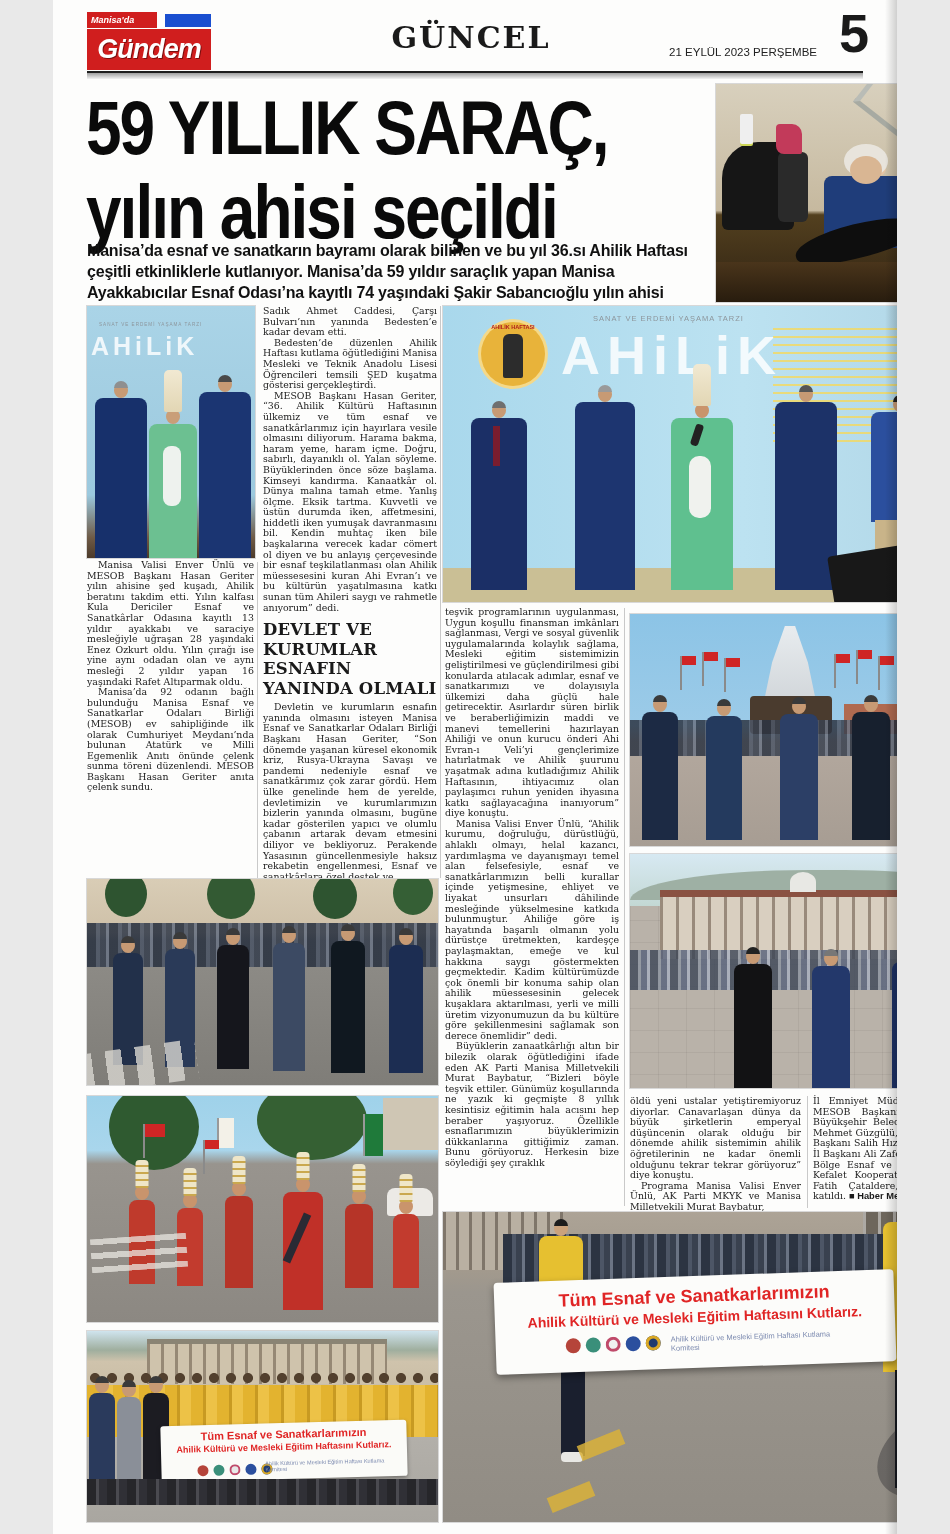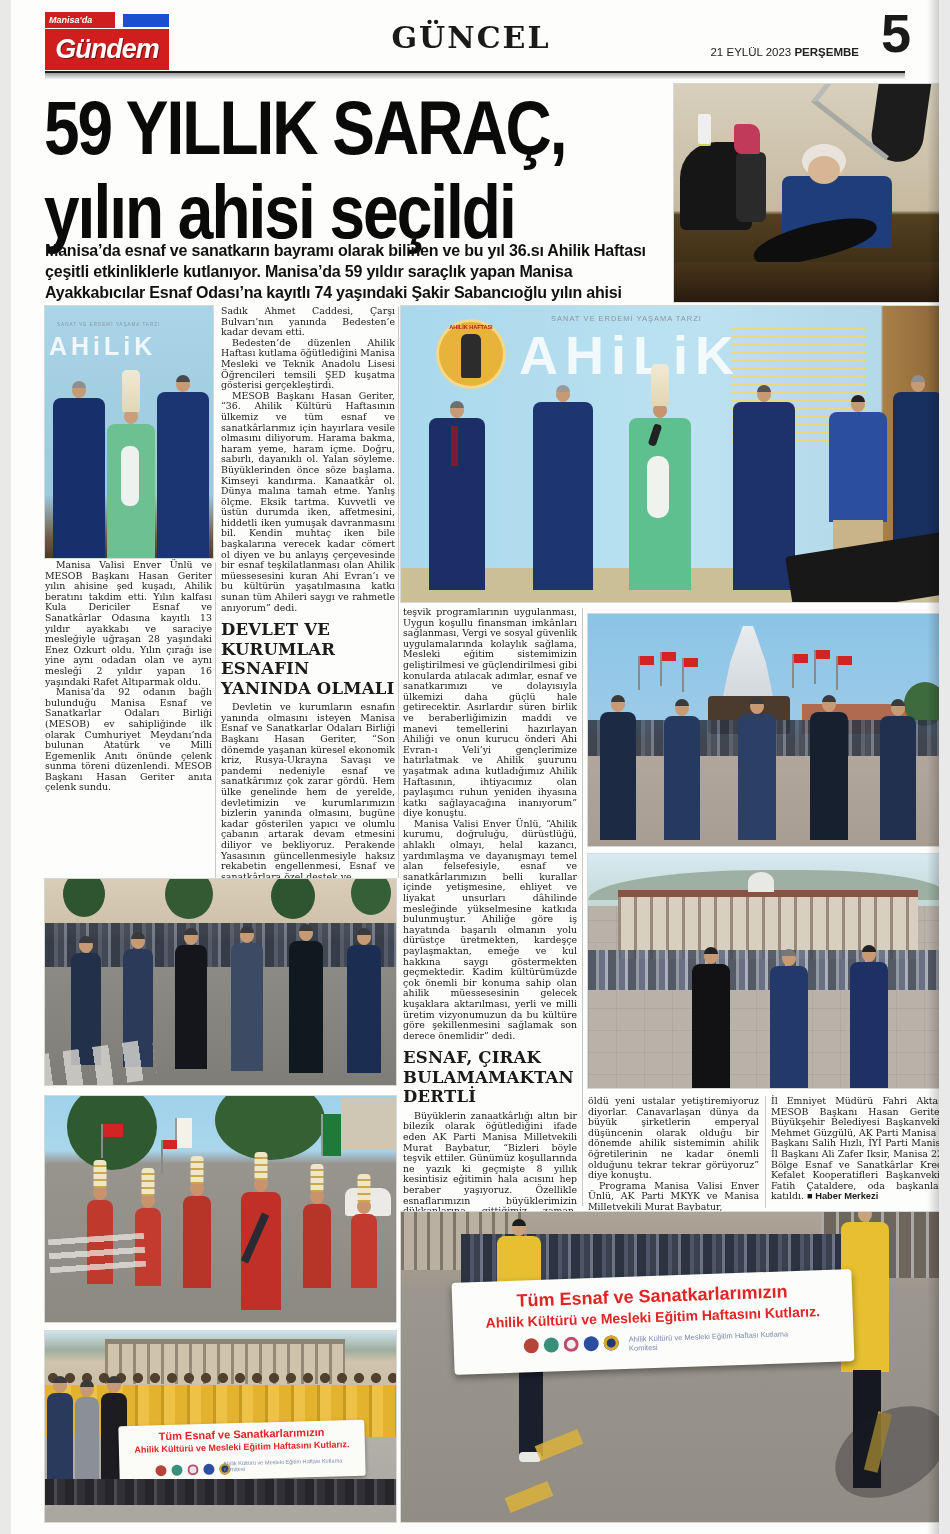--- a/index.html
+++ b/index.html
@@ -1,32 +1,32 @@
 <!DOCTYPE html>
 <html lang="tr"><head>
 <meta charset="utf-8">
 <style>
   html,body{margin:0;padding:0;background:#e9e9e9;}
-  #page{position:relative;width:928px;height:1534px;background:#fdfdfc;margin:0 auto;
+  #page{position:relative;width:844px;height:1534px;background:#fdfdfc;margin:0 auto;
         font-family:"DejaVu Serif", serif;color:#1a1a1a;overflow:hidden;}
   .abs{position:absolute;}
   .sh{position:absolute;}
   
   #logo{left:34px;top:12px;width:124px;height:58px;}
   #logo .strip{position:absolute;left:0;top:0;height:16px;width:70px;background:#d01e1e;color:#fff;
       font-family:"Liberation Sans",sans-serif;font-style:italic;font-weight:bold;font-size:9px;
       line-height:16px;padding-left:4px;box-sizing:border-box;}
   #logo .bluebox{position:absolute;right:0;top:2px;width:46px;height:13px;background:#1a4fd0;}
   #logo .main{position:absolute;left:0;top:17px;width:124px;height:41px;background:#d01e1e;color:#fff;
       font-family:"Liberation Sans",sans-serif;font-weight:bold;font-style:italic;font-size:27px;
       line-height:40px;text-align:center;text-shadow:1px 1px 0 #7a0f0f;letter-spacing:-1px;}
   #section-title{left:0;right:8px;top:20px;text-align:center;font-weight:bold;font-size:30px;
       letter-spacing:2px;font-family:"DejaVu Serif",serif;}
   #dateline{right:80px;top:46px;font-family:"Liberation Sans",sans-serif;font-size:11.5px;color:#222;}
-  #dateline b{font-weight:bold;}
+  #dateline b{font-weight:normal;}
   #pagenum{right:28px;top:2px;font-family:"Liberation Sans",sans-serif;font-weight:bold;font-size:54px;}
   #header-rule{left:34px;right:34px;top:71px;height:8px;
       background:linear-gradient(180deg,#1d1d1d 0 2px,#9e9e9e 2px,#f2f2f2 100%);}
   #right-edge{right:0;top:0;width:12px;height:1534px;background:linear-gradient(90deg,rgba(0,0,0,0),rgba(0,0,0,.18));}
   
   .hl{left:33px;font-family:"Liberation Sans",sans-serif;font-weight:bold;color:#0a0a0a;
       font-size:64px;letter-spacing:-2px;transform:scale(1.0,1.18);transform-origin:left top;white-space:nowrap;}
   #hl1{top:84px;}
   #hl2{top:168px;}
   #lead{left:34px;top:240px;width:626px;font-family:"Liberation Sans",sans-serif;font-weight:bold;
@@ -145,21 +145,20 @@
     <p class="noind">Sadık Ahmet Caddesi, Çarşı Bulvarı’nın yanında Bedesten’e kadar devam etti.</p>
     <p>Bedesten’de düzenlen Ahilik Haftası kutlama öğütlediğini Manisa Mesleki ve Teknik Anadolu Lisesi Öğrencileri temsili ŞED kuşatma gösterisi gerçekleştirdi.</p>
     <p>MESOB Başkanı Hasan Geriter, “36. Ahilik Kültürü Haftasının ülkemiz ve tüm esnaf ve sanatkârlarımız için hayırlara vesile olmasını diliyorum. Harama bakma, haram yeme, haram içme. Doğru, sabırlı, dayanıklı ol. Yalan söyleme. Büyüklerinden önce söze başlama. Kimseyi kandırma. Kanaatkâr ol. Dünya malına tamah etme. Yanlış ölçme. Eksik tartma. Kuvvetli ve üstün durumda iken, affetmesini, hiddetli iken yumuşak davranmasını bil. Kendin muhtaç iken bile başkalarına verecek kadar cömert ol diyen ve bu anlayış çerçevesinde bir esnaf teşkilatlanması olan Ahilik müessesesini kuran Ahi Evran’ı ve bu kültürün yaşatılmasına katkı sunan tüm Ahileri saygı ve rahmetle anıyorum” dedi.</p>
     <div class="subhead">DEVLET VE KURUMLAR ESNAFIN YANINDA OLMALI</div>
     <p>Devletin ve kurumların esnafın yanında olmasını isteyen Manisa Esnaf ve Sanatkarlar Odaları Birliği Başkanı Hasan Geriter, “Son dönemde yaşanan küresel ekonomik kriz, Rusya-Ukrayna Savaşı ve pandemi nedeniyle esnaf ve sanatkârımız çok zarar gördü. Hem ülke genelinde hem de yerelde, devletimizin ve kurumlarımızın bizlerin yanında olmasını, bugüne kadar gösterilen yapıcı ve olumlu çabanın artarak devam etmesini diliyor ve bekliyoruz. Perakende Yasasının güncellenmesiyle haksız rekabetin engellenmesi, Esnaf ve sanatkârlara özel destek ve</p>
   </div>
 
   <div class="col" style="left:392px;top:607px;width:174px;">
     <p class="noind">teşvik programlarının uygulanması, Uygun koşullu finansman imkânları sağlanması, Vergi ve sosyal güvenlik uygulamalarında kolaylık sağlama, Mesleki eğitim sistemimizin geliştirilmesi ve güçlendirilmesi gibi konularda atılacak adımlar, esnaf ve sanatkarımızı ve dolayısıyla ülkemizi daha güçlü hale getirecektir. Asırlardır süren birlik ve beraberliğimizin maddi ve manevi temellerini hazırlayan Ahiliği ve onun kurucu önderi Ahi Evran-ı Veli’yi gençlerimize hatırlatmak ve Ahilik şuurunu yaşatmak adına kutladığımız Ahilik Haftasının, ihtiyacımız olan paylaşımcı ruhun yeniden ihyasına katkı sağlayacağına inanıyorum” diye konuştu.</p>
     <p>Manisa Valisi Enver Ünlü, “Ahilik kurumu, doğruluğu, dürüstlüğü, ahlaklı olmayı, helal kazancı, yardımlaşma ve dayanışmayı temel alan felsefesiyle, esnaf ve sanatkârlarımızın belli kurallar içinde yetişmesine, ehliyet ve liyakat unsurları dâhilinde mesleğinde yükselmesine katkıda bulunmuştur. Ahiliğe göre iş hayatında başarılı olmanın yolu dürüstçe üretmekten, kardeşçe paylaşmaktan, emeğe ve kul hakkına saygı göstermekten geçmektedir. Kadim kültürümüzde çok önemli bir konuma sahip olan ahilik müessesesinin gelecek kuşaklara aktarılması, yerli ve milli üretim vizyonumuzun da bu kültüre göre şekillenmesini sağlamak son derece önemlidir” dedi.</p>
-    <div class="subhead">ESNAF, ÇIRAK BULAMAMAKTAN DERTLİ</div>
     <p>Büyüklerin zanaatkârlığı altın bir bilezik olarak öğütlediğini ifade eden AK Parti Manisa Milletvekili Murat Baybatur, “Bizleri böyle teşvik ettiler. Günümüz koşullarında ne yazık ki geçmişte 8 yıllık kesintisiz eğitimin hala acısını hep beraber yaşıyoruz. Özellikle esnaflarımızın büyüklerimizin dükkanlarına gittiğimiz zaman. Bunu görüyoruz. Herkesin bize söylediği şey çıraklık</p>
   </div>
 
   <div class="col" style="left:577px;top:1096px;width:171px;">
     <p class="noind">öldü yeni ustalar yetiştiremiyoruz diyorlar. Canavarlaşan dünya da büyük şirketlerin emperyal düşüncenin olarak olduğu bir dönemde ahilik sistemimin ahilik öğretilerinin ne kadar önemli olduğunu tekrar tekrar görüyoruz” diye konuştu.</p>
     <p>Programa Manisa Valisi Enver Ünlü, AK Parti MKYK ve Manisa Milletvekili Murat Baybatur,</p>
   </div>
 
   <div class="col" style="left:760px;top:1096px;width:175px;">
     <p class="noind"><span>İl Emniyet Müdürü Fahri Aktaş, MESOB Başkanı Hasan Geriter, Büyükşehir Belediyesi Başkanvekili Mehmet Güzgülü, AK Parti Manisa İl Başkanı Salih Hızlı, İYİ Parti Manisa İl Başkanı Ali Zafer Iksir, Manisa 22. Bölge Esnaf ve Sanatkârlar Kredi Kefalet Kooperatifleri Başkanvekili Fatih Çataldere, oda başkanları katıldı.</span> <span class="byline">■ Haber Merkezi</span></p>

